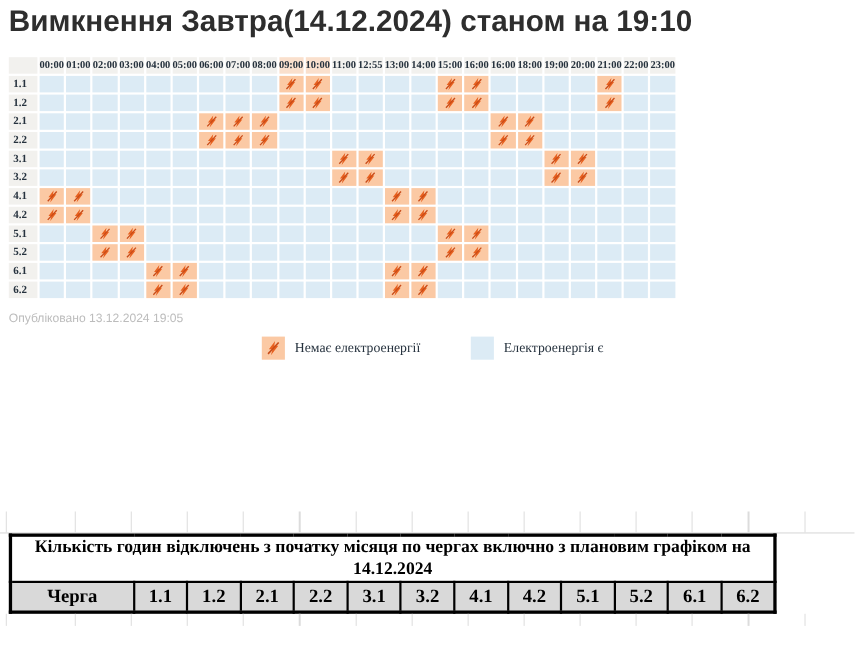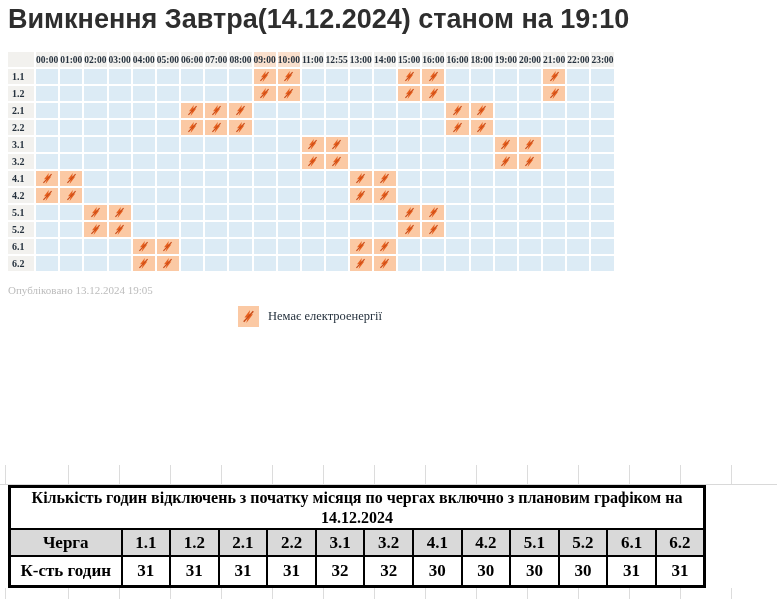--- a/index.html
+++ b/index.html
@@ -15,21 +15,21 @@
   .g-cell{height:15px;}
   .g-head{background:var(--gridhead);display:flex;align-items:center;justify-content:center;
           font:700 9.5px "Liberation Serif",serif;color:#26323e;}
   .g-hl{background:var(--hdhl);}
   .g-label{background:var(--gridhead);display:flex;align-items:center;padding-left:4px;
           font:700 10px "Liberation Serif",serif;color:#26323e;}
   .g-on{background:var(--avail);}
   .g-out{background:var(--outage);display:flex;align-items:center;justify-content:center;}
   .g-out span,.swatch span{display:flex;}
 
-  .published{margin:13px 0 0 8px;font-size:11px;color:#bcbcbc;font-family:Liberation Serif, serif;}
+  .published{margin:13px 0 0 8px;font-size:11px;color:#bcbcbc;}
 
   .legend{display:flex;align-items:center;gap:46px;margin:10px 0 0 238px;}
   .legend-item{display:flex;align-items:center;gap:9px;}
   .swatch{width:21px;height:21px;display:flex;align-items:center;justify-content:center;}
   .sw-out{background:var(--outage);}
   .sw-on{background:var(--avail);}
   .legend-label{font:400 12.5px "Liberation Serif",serif;color:#26323e;}
 
   .sheet-row{height:20px;margin-top:138px;
     background:repeating-linear-gradient(90deg,transparent 0 50px,#dcdcdc 50px 51px);
@@ -750,20 +750,24 @@
       <span class="swatch sw-out">
         <span>
           <svg width="13" height="13" viewBox="0 0 14 14">
             <polygon points="8.7,0 2.6,8 6.2,8 4.6,14 11.8,4.6 7.9,4.6" fill="#e8611f"></polygon>
             <line x1="1.8" y1="12.6" x2="12.2" y2="1.4" stroke="#c94b18" stroke-width="1.5"></line>
           </svg>
         </span>
       </span>
       <span class="legend-label">Немає електроенергії</span>
     </div>
+    <div class="legend-item">
+      <span class="swatch sw-on"></span>
+      <span class="legend-label">Електроенергія є</span>
+    </div>
   </div>
 
 <div class="sheet-row"></div>
 
 <table class="summary">
   <colgroup>
       <col style="width:112px">
     </colgroup>
   <tbody id="summary-body">
       <tr>
@@ -780,31 +784,16 @@
         <td>2.2</td>
         <td>3.1</td>
         <td>3.2</td>
         <td>4.1</td>
         <td>4.2</td>
         <td>5.1</td>
         <td>5.2</td>
         <td>6.1</td>
         <td>6.2</td>
       </tr>
-      <tr class="t-hours">
-        <td class="t-lab">К-сть годин</td>
-        <td>31</td>
-        <td>31</td>
-        <td>31</td>
-        <td>31</td>
-        <td>32</td>
-        <td>32</td>
-        <td>30</td>
-        <td>30</td>
-        <td>30</td>
-        <td>30</td>
-        <td>31</td>
-        <td>31</td>
-      </tr>
     </tbody>
 </table>
 
 <div class="sheet-row sheet-row-bottom"></div>
 
 </body></html>

